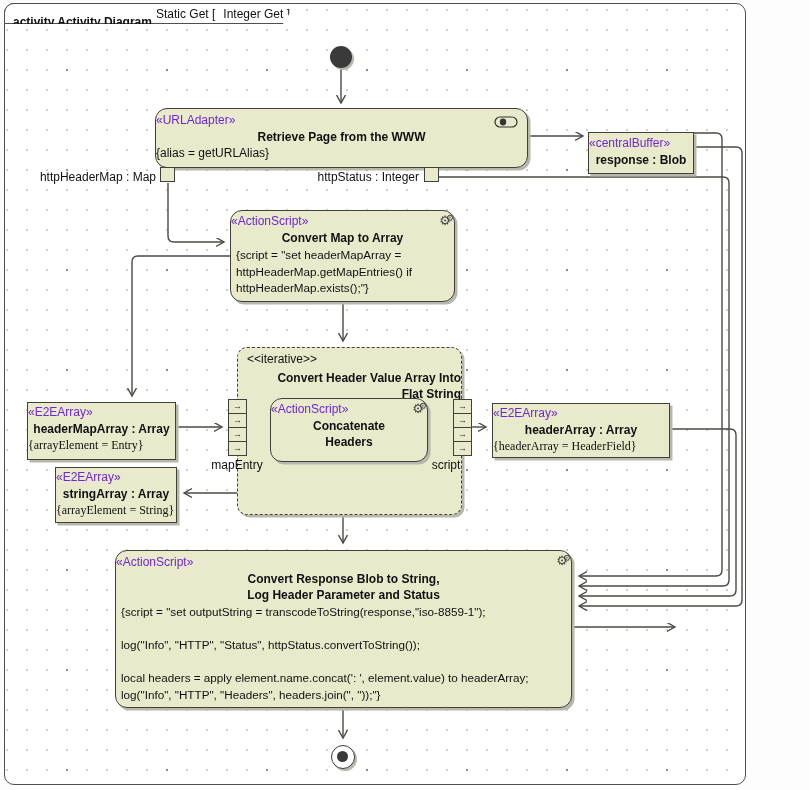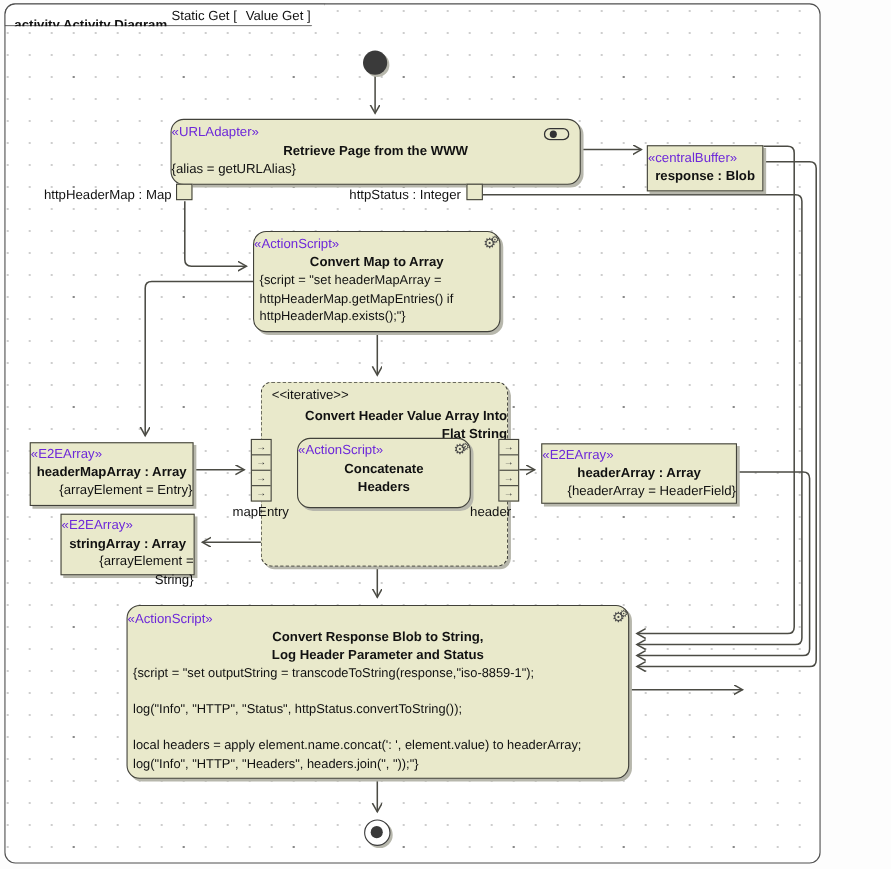--- a/index.html
+++ b/index.html
@@ -32,21 +32,21 @@
   .node {
     position:absolute; background:#e9e9cb; border:1.4px solid #41413a;
     border-radius:12px; box-shadow:2.5px 2.5px 0 #b7b7ac;
   }
   .objnode { border-radius:0; }
   .dashed { border-style:dashed; }
   .stereo { color:#6d28d9; text-align:left; line-height:17px; padding-top:3px; }
   .ntitle { font-weight:bold; text-align:center; line-height:16px; white-space:pre-line; }
   .nconstraint { line-height:17px; }
   .alignr { text-align:left; padding-right:10px; }
-  .alignc { text-align:right; }
+  .alignc { text-align:left;font-family:Liberation Serif, serif; }
   .script { white-space:pre-line; text-align:left; padding:1px 5px 0 5px;
             font-size:11.7px; line-height:16.6px; }
   .gears { position:absolute; top:2px; right:5px; color:#4a4a4a; font-size:13px;
            letter-spacing:-5px; user-select:none; }
   .gears .g2 { font-size:9px; vertical-align:4px; }
   .pin { position:absolute; width:15px; height:15px; background:#e9e9cb;
          border:1.3px solid #41413a; }
   .lbl { position:absolute; line-height:15px; white-space:nowrap; }
   .expansion { position:absolute; width:19px; height:57px; background:#e9e9cb;
                border:1.3px solid #41413a; display:flex; flex-direction:column; }
@@ -105,21 +105,21 @@
   </svg>
 
   <div id="tab">
     <span class="bold">activity Activity Diagram</span>
     <span>Static Get [</span>
     <svg width="14" height="13">
       <rect x="1" y="1" width="12" height="11" fill="#f4f4e2" stroke="#6b6b5e" stroke-width="1"></rect>
       <rect x="3.5" y="3" width="7" height="3" rx="1.5" fill="none" stroke="#6b6b5e" stroke-width="1"></rect>
       <path d="M7,6 V9 M4,9 H10" stroke="#6b6b5e" stroke-width="1" fill="none"></path>
     </svg>
-    <span>Value Get ]</span>
+    <span>Integer Get ]</span>
   </div>
 
   <div id="startNode"></div>
 
   <div class="node" style="left:155px; top:108px; width:373px; height:60px;">
     <svg style="position:absolute; top:7px; right:9px;" width="24" height="12">
       <rect x="1" y="1" width="22" height="10" rx="5" fill="none" stroke="#333" stroke-width="1.2"></rect>
       <ellipse cx="9" cy="6" rx="3.2" ry="3.4" fill="#333"></ellipse>
     </svg>
     <div class="stereo">«URLAdapter»</div>
@@ -165,21 +165,21 @@
     <div class="cell">→</div>
     <div class="cell">→</div>
   </div>
   <div class="expansion" style="left:453px; top:399px;">
     <div class="cell">→</div>
     <div class="cell">→</div>
     <div class="cell">→</div>
     <div class="cell">→</div>
   </div>
   <div class="lbl" style="left:200px; top:458px; width:74px; text-align:center;">mapEntry</div>
-  <div class="lbl" style="left:420px; top:458px; width:52px; text-align:center;">header</div>
+  <div class="lbl" style="left:420px; top:458px; width:52px; text-align:center;">script</div>
 
   <div class="node objnode" style="left:27px; top:402px; width:149px; height:58px;">
     <div class="stereo" style="padding-top:1px;">«E2EArray»</div>
     <div class="ntitle">headerMapArray : Array</div>
     <div class="nconstraint alignc">{arrayElement = Entry}</div>
   </div>
 
   <div class="node objnode" style="left:55px; top:467px; width:122px; height:56px;">
     <div class="stereo" style="padding-top:1px;">«E2EArray»</div>
     <div class="ntitle">stringArray : Array</div>

